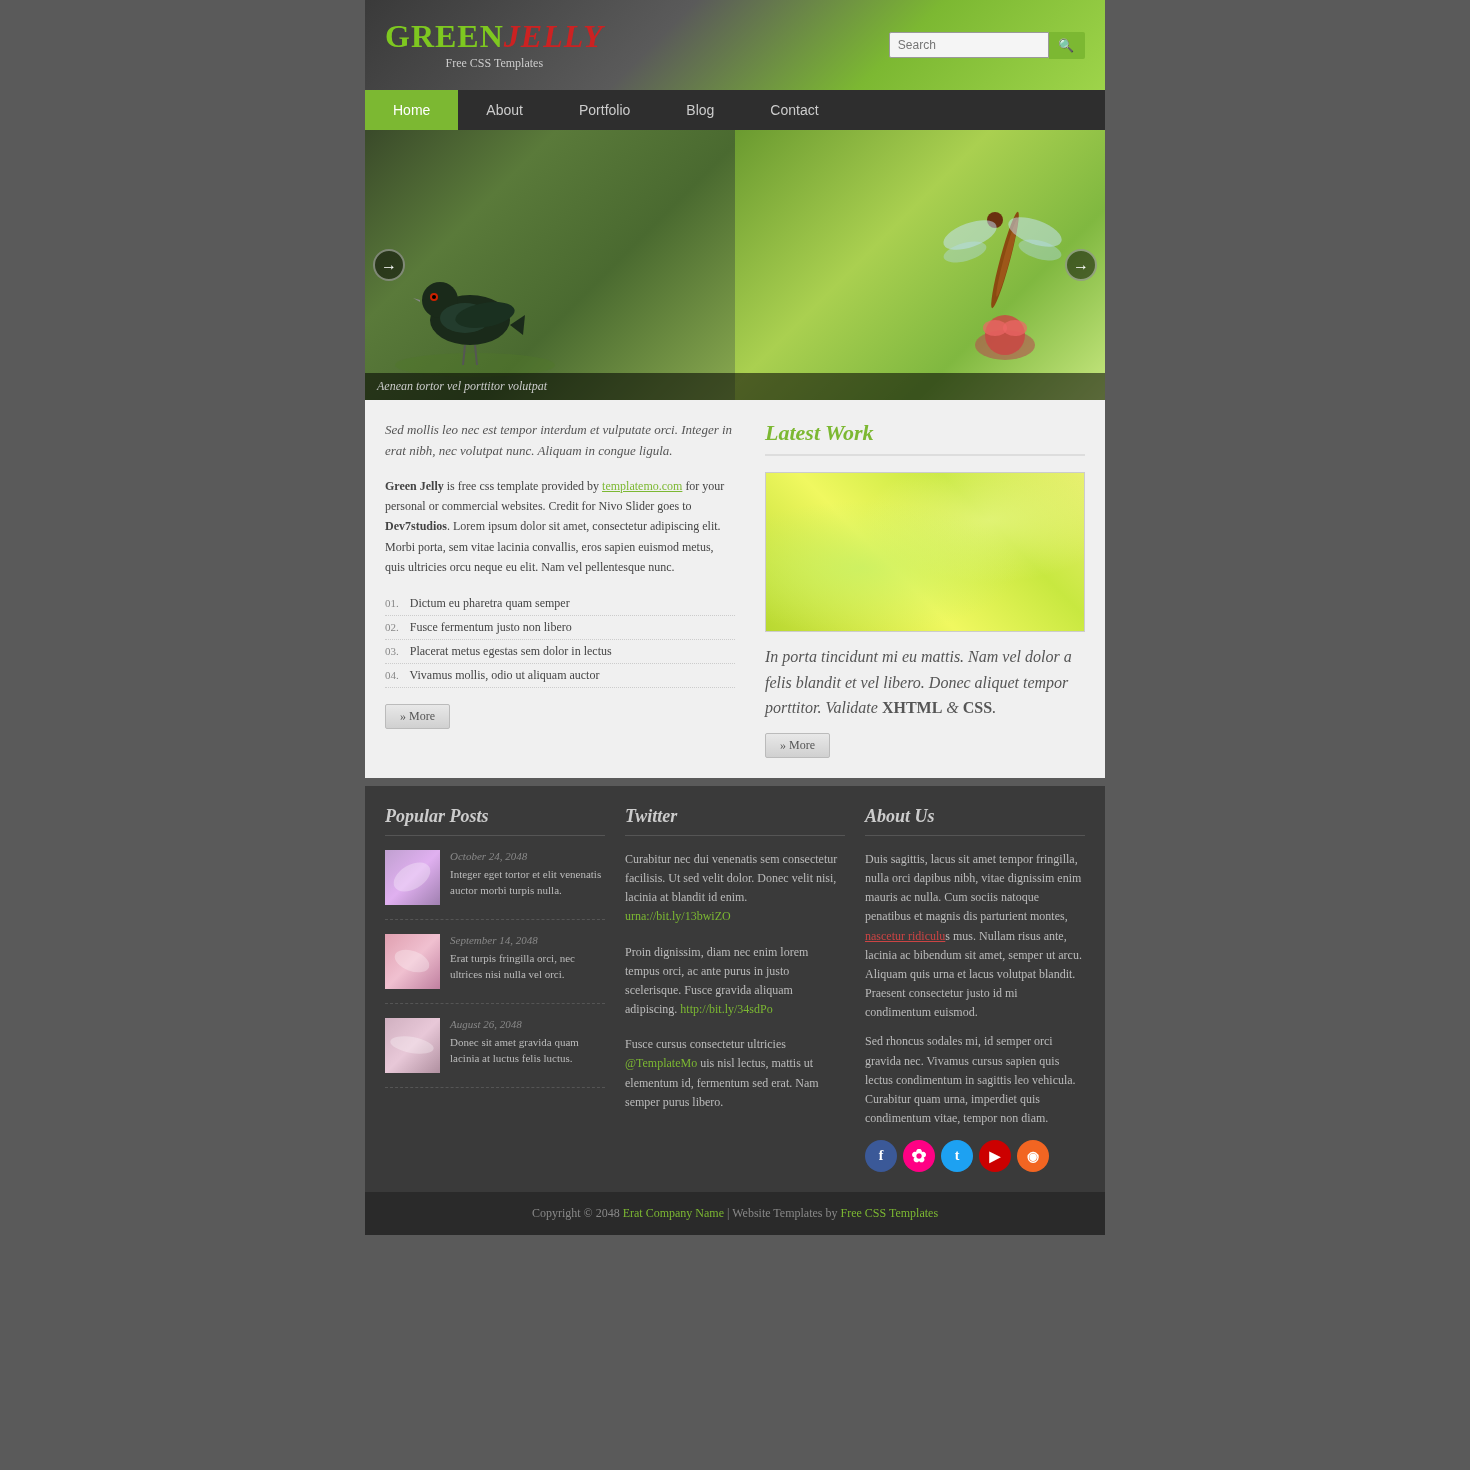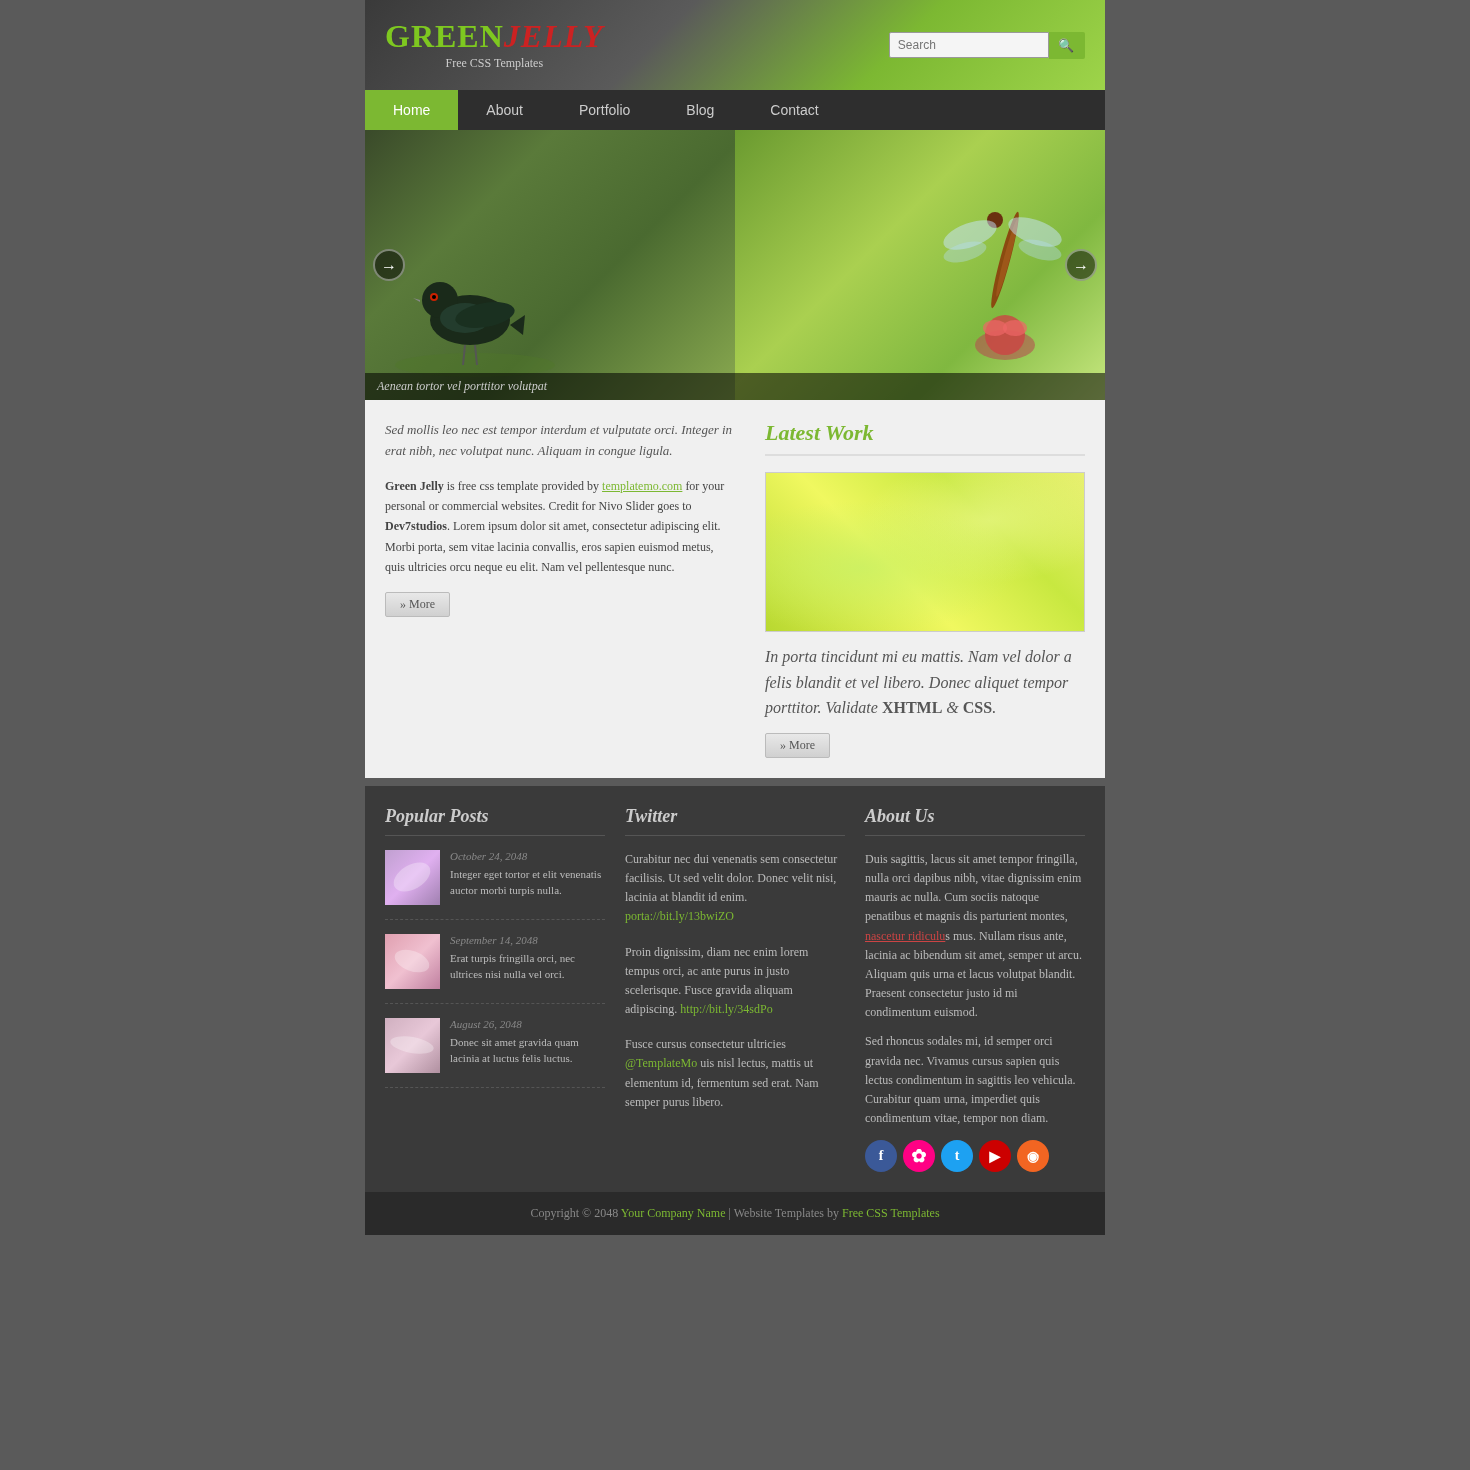--- a/index.html
+++ b/index.html
@@ -377,20 +377,26 @@
     <div class="slider-arrow left">→</div>
     <div class="slider-arrow right">→</div>
   </div>
 
   <div id="main-content">
     <div class="content-left">
       <p class="intro-text">Sed mollis leo nec est tempor interdum et vulputate orci. Integer in erat nibh, nec volutpat nunc. Aliquam in congue ligula.</p>
       <p class="body-text">
         <strong>Green Jelly</strong> is free css template provided by <a href="#">templatemo.com</a> for your personal or commercial websites. Credit for Nivo Slider goes to <strong>Dev7studios</strong>. Lorem ipsum dolor sit amet, consectetur adipiscing elit. Morbi porta, sem vitae lacinia convallis, eros sapien euismod metus, quis ultricies orcu neque eu elit. Nam vel pellentesque nunc.
       </p>
+      <ul class="list-items">
+        <li><span>01.</span> Dictum eu pharetra quam semper</li>
+        <li><span>02.</span> Fusce fermentum justo non libero</li>
+        <li><span>03.</span> Placerat metus egestas sem dolor in lectus</li>
+        <li><span>04.</span> Vivamus mollis, odio ut aliquam auctor</li>
+      </ul>
       <a href="#" class="more-btn">» More</a>
     </div>
 
     <div class="content-right">
       <h2 class="section-title">Latest Work</h2>
       <div class="work-image">
         <div class="work-image-inner"></div>
       </div>
       <p class="work-caption">
         In porta tincidunt mi eu mattis. Nam vel dolor a felis blandit et vel libero. Donec aliquet tempor porttitor. Validate <strong>XHTML</strong> &amp; <strong>CSS</strong>.
@@ -464,21 +470,21 @@
           <div class="post-date">August 26, 2048</div>
           <p>Donec sit amet gravida quam lacinia at luctus felis luctus.</p>
         </div>
       </div>
     </div>
 
     <div class="footer-col">
       <h3 class="footer-title">Twitter</h3>
 
       <div class="tweet">
-        Curabitur nec dui venenatis sem consectetur facilisis. Ut sed velit dolor. Donec velit nisi, lacinia at blandit id enim. <a href="#">porta://bit.ly/13bwiZO</a>
+        Curabitur nec dui venenatis sem consectetur facilisis. Ut sed velit dolor. Donec velit nisi, lacinia at blandit id enim. <a href="#">urna://bit.ly/13bwiZO</a>
       </div>
       <div class="tweet">
         Proin dignissim, diam nec enim lorem tempus orci, ac ante purus in justo scelerisque. Fusce gravida aliquam adipiscing. <a href="#">http://bit.ly/34sdPo</a>
       </div>
       <div class="tweet">
         Fusce cursus consectetur ultricies <a href="#">@TemplateMo</a> uis nisl lectus, mattis ut elementum id, fermentum sed erat. Nam semper purus libero.
       </div>
     </div>
 
     <div class="footer-col">
@@ -492,16 +498,16 @@
         <div class="social-icon si-fl" title="Flickr" style="font-size:18px;">✿</div>
         <div class="social-icon si-tw" title="Twitter">t</div>
         <div class="social-icon si-yt" title="YouTube">▶</div>
         <div class="social-icon si-rss" title="RSS">◉</div>
       </div>
     </div>
 
   </div>
 
   <div id="footer-bottom">
-    <span>Copyright © 2048 </span><a href="#">Your Company Name</a><span> | Website Templates by </span><a href="#">Free CSS Templates</a>
+    <span>Copyright © 2048 </span><a href="#">Erat Company Name</a><span> | Website Templates by </span><a href="#">Free CSS Templates</a>
   </div>
 
 </div>
 
 </body></html>

